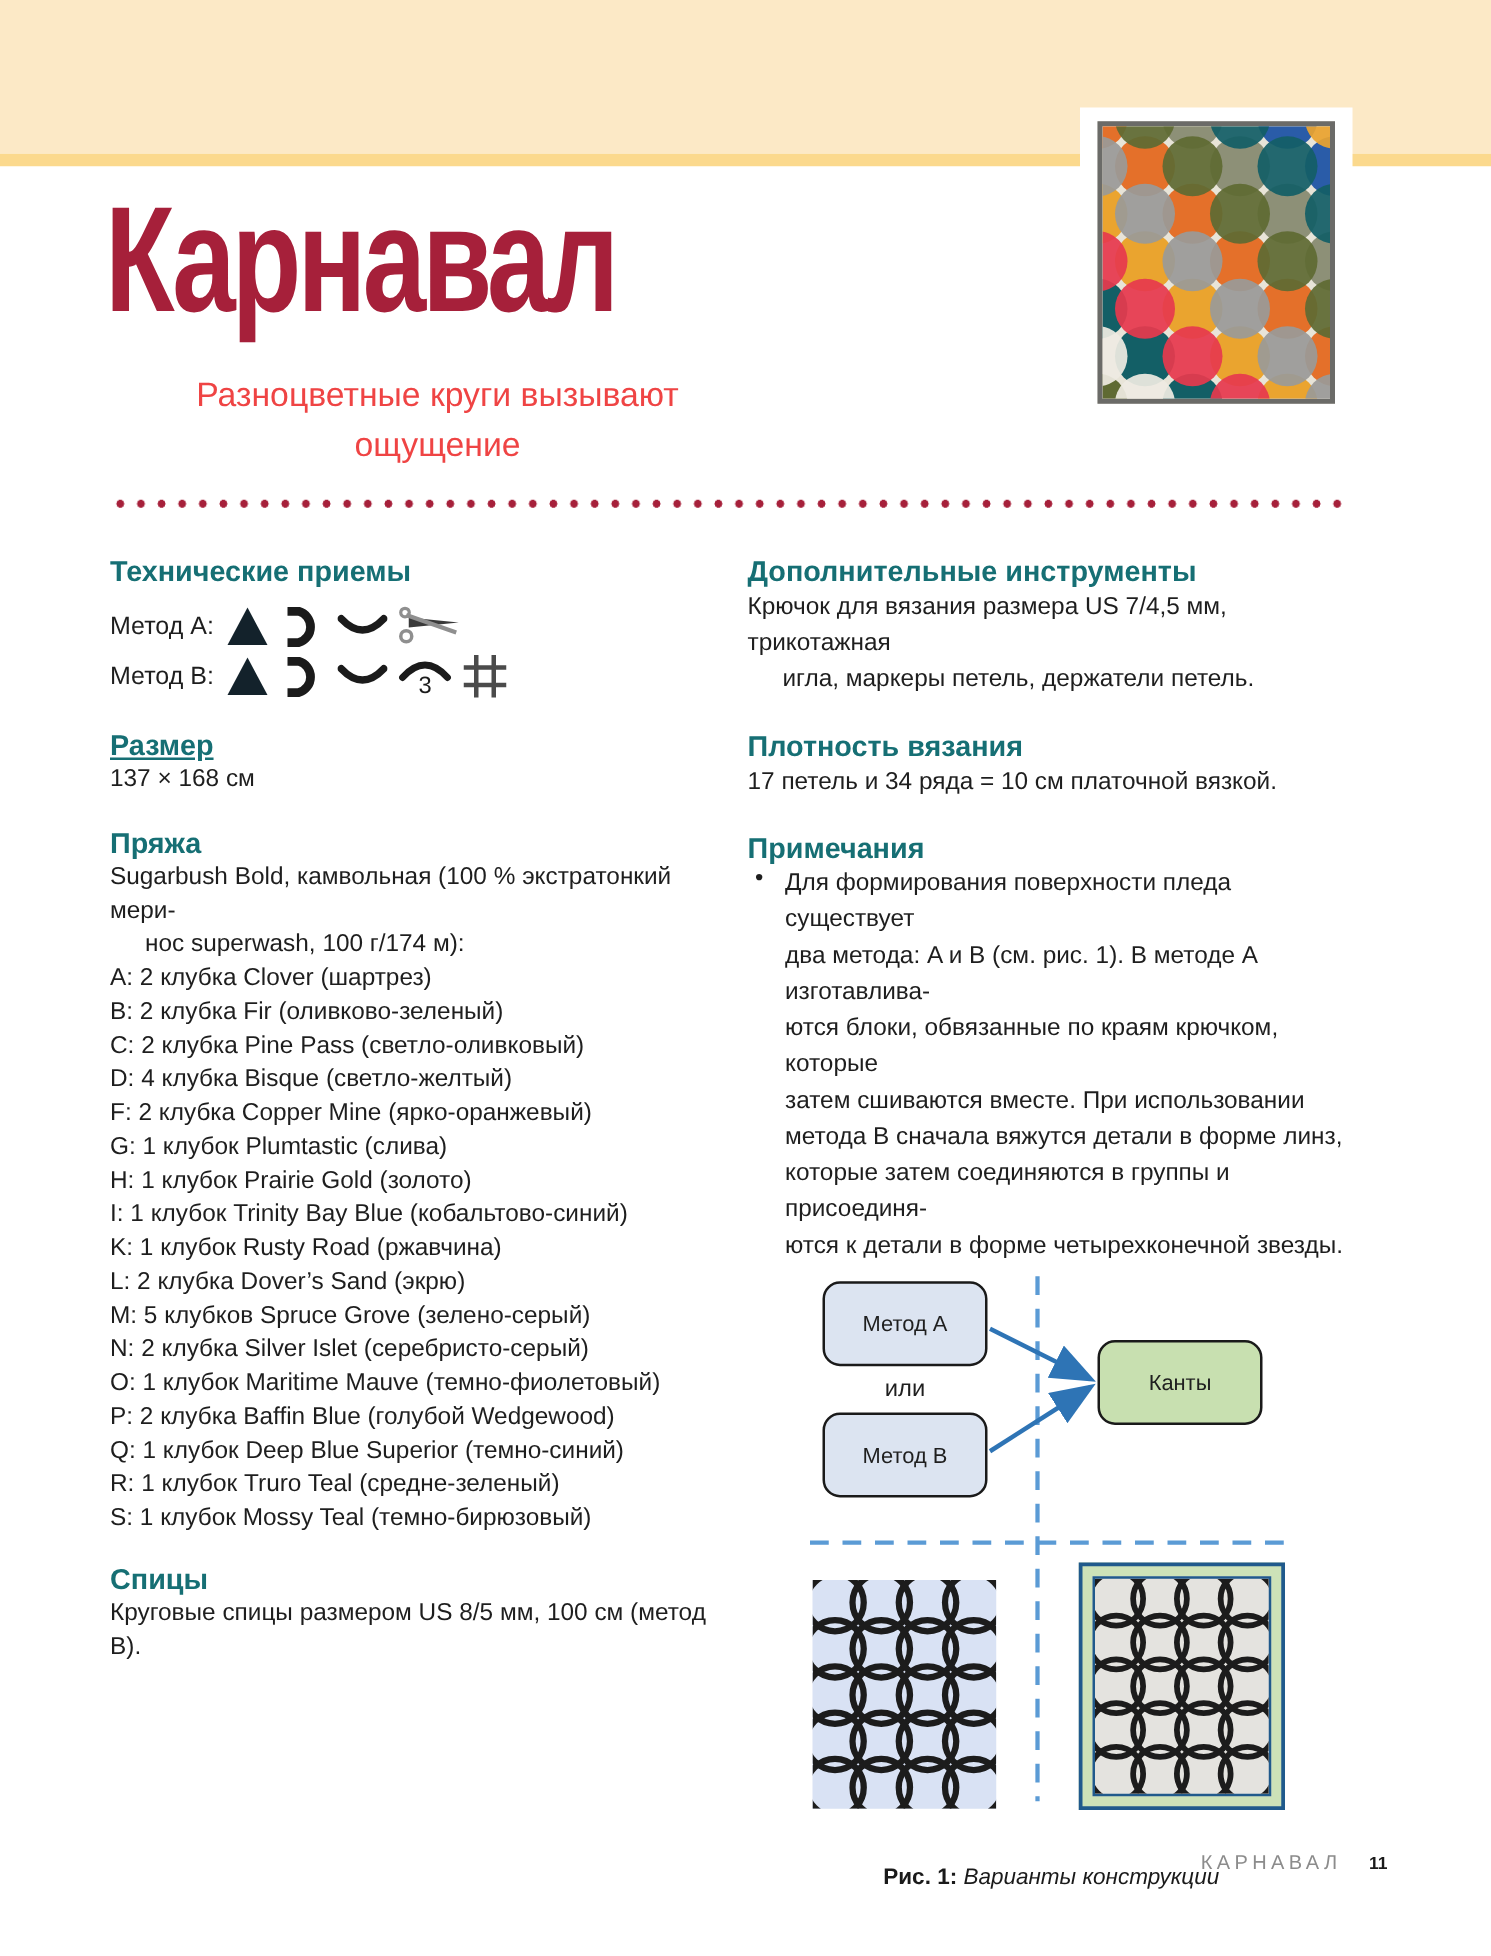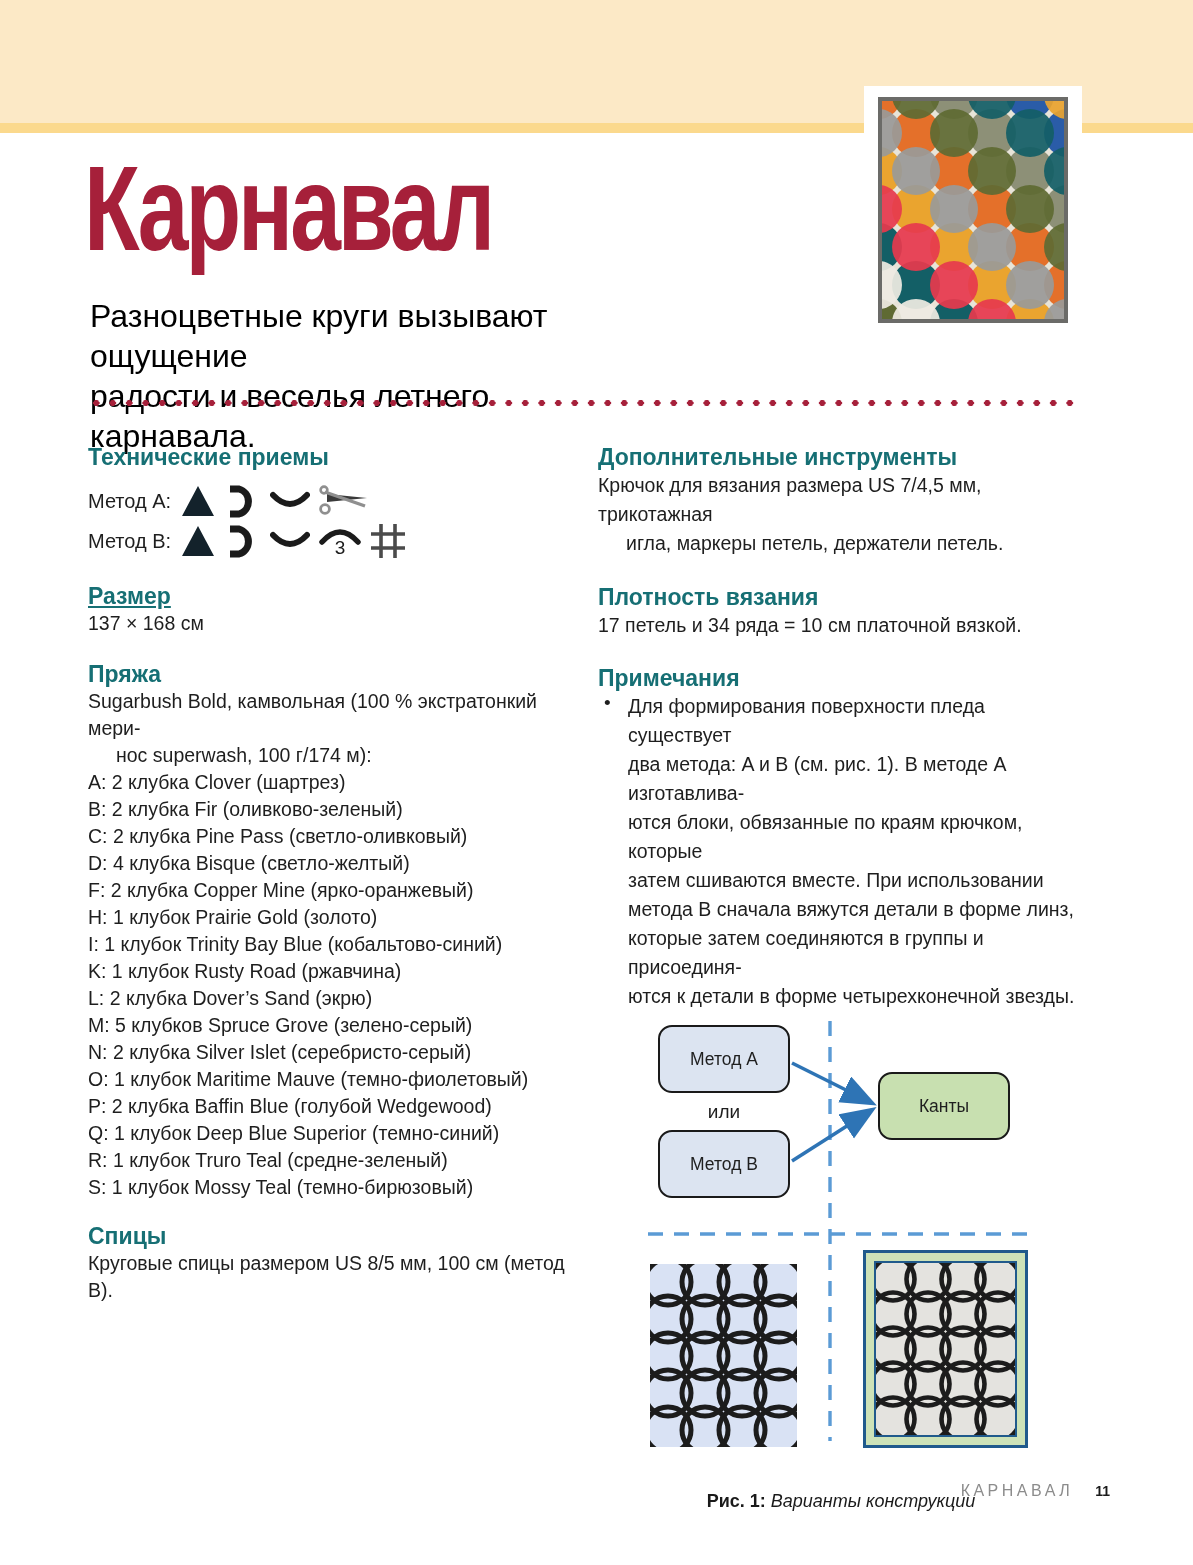--- a/index.html
+++ b/index.html
@@ -8,21 +8,21 @@
   
   .band{position:absolute;left:0;top:0;width:100%;height:123px;}
   .band-strip{position:absolute;left:0;top:123px;width:100%;height:10px;}
   
   .quilt-card{position:absolute;left:864px;top:86px;width:218px;height:248px;background:#ffffff;
               display:flex;align-items:center;justify-content:center;z-index:5;}
   .quilt-frame{border:4px solid #6b6b68;width:182px;height:218px;line-height:0;background:#e8e4d8;overflow:hidden;}
   
   .title{position:absolute;left:84px;top:148px;font-size:120px;font-weight:700;line-height:1.0;
          letter-spacing:-4px;transform:scaleX(0.76);transform-origin:left top;white-space:nowrap;}
-  .subtitle{position:absolute;left:90px;top:296px;width:520px;font-size:32px;line-height:40px;color:#000000;}
+  .subtitle{position:absolute;left:90px;top:296px;width:520px;font-size:27px;line-height:40px;color:#ef4444;text-align:center;}
   
   .dots{position:absolute;left:88px;top:399px;width:990px;height:8px;}
   
   .col-left{position:absolute;left:88px;top:444px;width:486px;}
   .col-right{position:absolute;left:598px;top:444px;width:486px;}
   .h-teal{font-weight:700;font-size:23px;line-height:27px;color:#166f74;}
   .body-t{font-size:19.5px;line-height:27px;color:#1e1e1e;}
   .indent{padding-left:28px;}
   
   .method-row{display:flex;align-items:center;gap:9px;height:40px;}
@@ -103,21 +103,20 @@
           <circle cx="110" cy="222" r="24" fill="#e6394e" fill-opacity="0.93"></circle>
           <circle cx="186" cy="222" r="24" fill="#9a9a98" fill-opacity="0.93"></circle>
         </svg>
     </div>
   </div>
 
   <div class="title" style="color: rgb(166, 32, 58);">Карнавал</div>
 
   <div class="subtitle">
     <div>Разноцветные круги вызывают ощущение</div>
-    <div>радости и веселья летнего карнавала.</div>
   </div>
 
   <div class="dots" style="background-image: radial-gradient(circle, rgb(166, 32, 58) 0px, rgb(166, 32, 58) 3px, transparent 3.3px); background-size: 16.5px 8px;"></div>
 
   <div class="col-left">
 
     <div class="h-teal" style="color: rgb(22, 111, 116);">Технические приемы</div>
 
     <div class="method-row" style="margin-top:10px;text-align:right;">
       <span class="method-label">Метод A:</span>
@@ -181,20 +180,21 @@
 
     <div class="h-teal" style="margin-top: 24px; color: rgb(22, 111, 116);">Пряжа</div>
     <div class="body-t">Sugarbush Bold, камвольная (100 % экстратонкий мери-</div>
     <div class="body-t indent">нос superwash, 100 г/174 м):</div>
     <div>
         <div class="body-t">A: 2 клубка Clover (шартрез)</div>
         <div class="body-t">B: 2 клубка Fir (оливково-зеленый)</div>
         <div class="body-t">C: 2 клубка Pine Pass (светло-оливковый)</div>
         <div class="body-t">D: 4 клубка Bisque (светло-желтый)</div>
         <div class="body-t">F: 2 клубка Copper Mine (ярко-оранжевый)</div>
+        <div class="body-t">G: 1 клубок Plumtastic (слива)</div>
         <div class="body-t">H: 1 клубок Prairie Gold (золото)</div>
         <div class="body-t">I: 1 клубок Trinity Bay Blue (кобальтово-синий)</div>
         <div class="body-t">K: 1 клубок Rusty Road (ржавчина)</div>
         <div class="body-t">L: 2 клубка Dover’s Sand (экрю)</div>
         <div class="body-t">M: 5 клубков Spruce Grove (зелено-серый)</div>
         <div class="body-t">N: 2 клубка Silver Islet (серебристо-серый)</div>
         <div class="body-t">O: 1 клубок Maritime Mauve (темно-фиолетовый)</div>
         <div class="body-t">P: 2 клубка Baffin Blue (голубой Wedgewood)</div>
         <div class="body-t">Q: 1 клубок Deep Blue Superior (темно-синий)</div>
         <div class="body-t">R: 1 клубок Truro Teal (средне-зеленый)</div>

